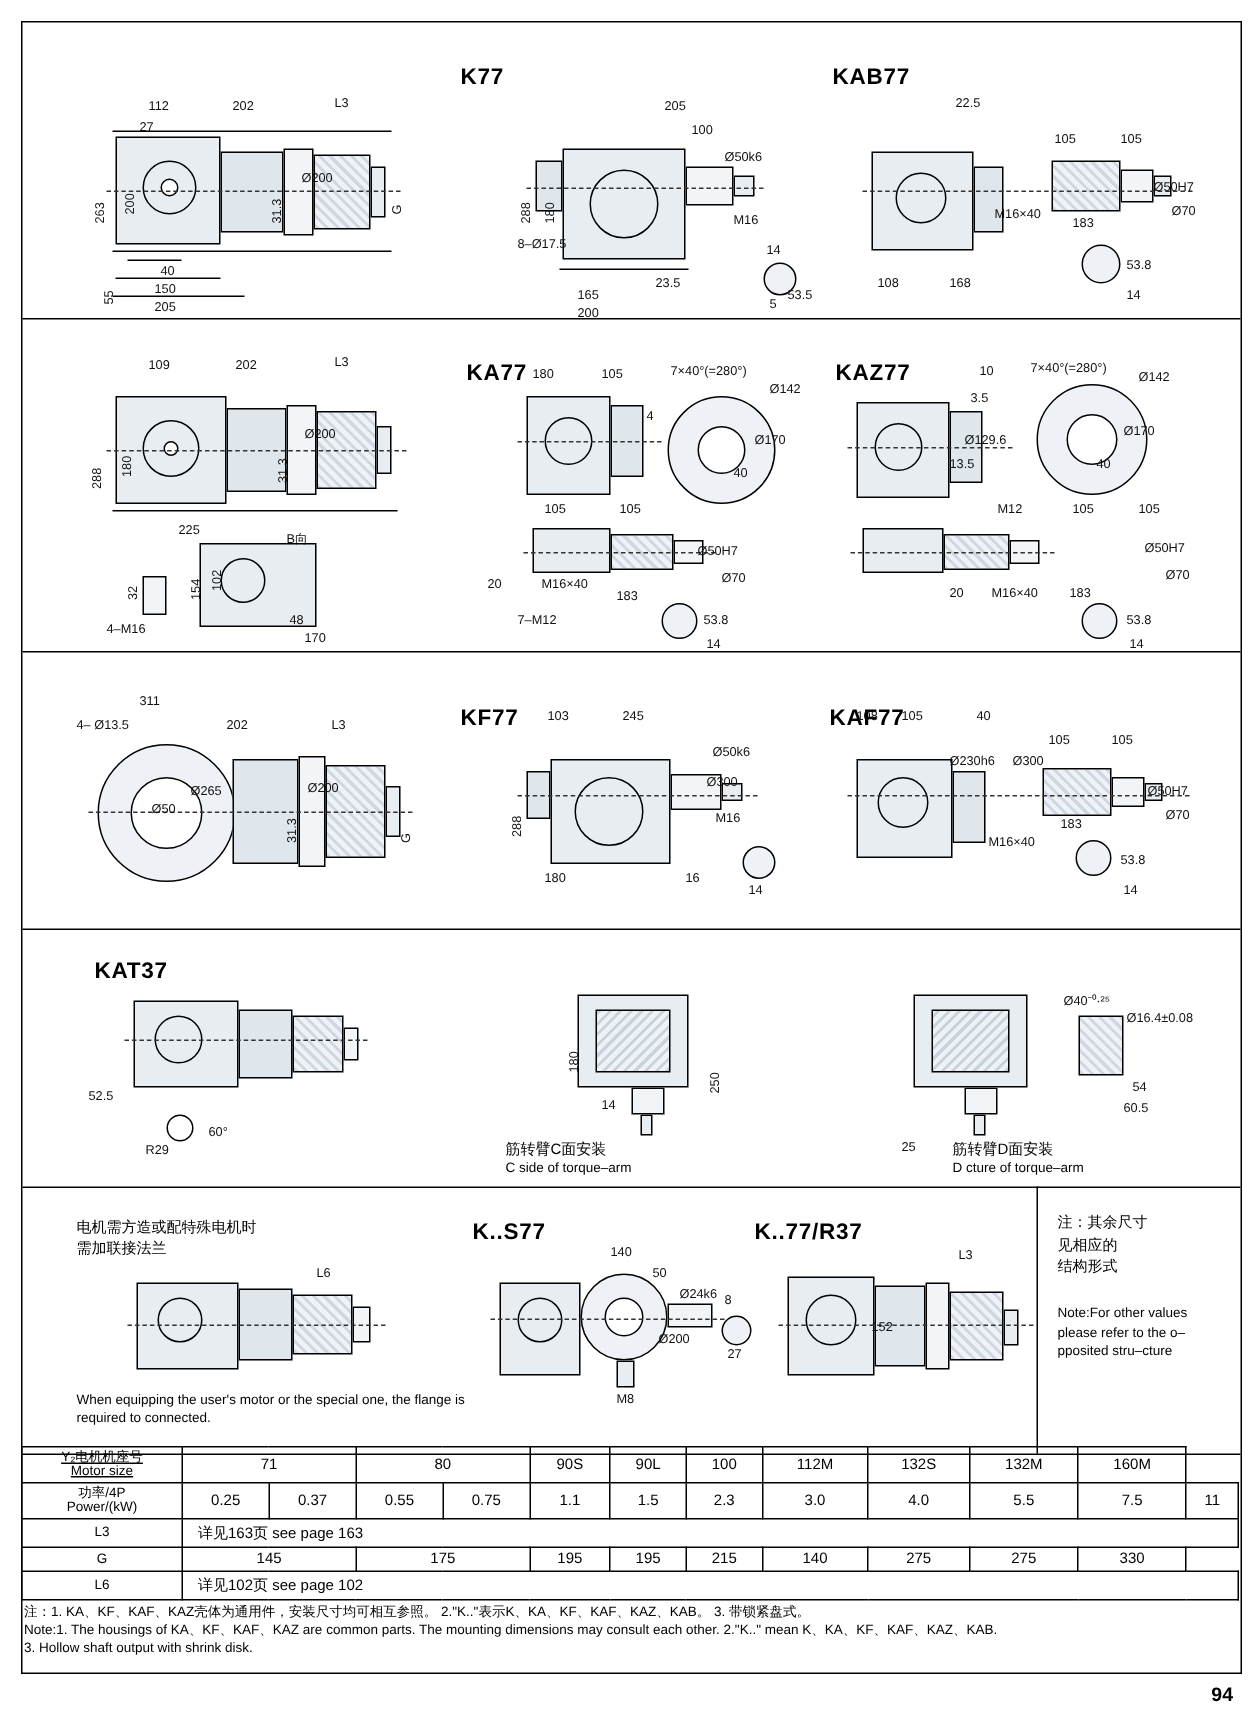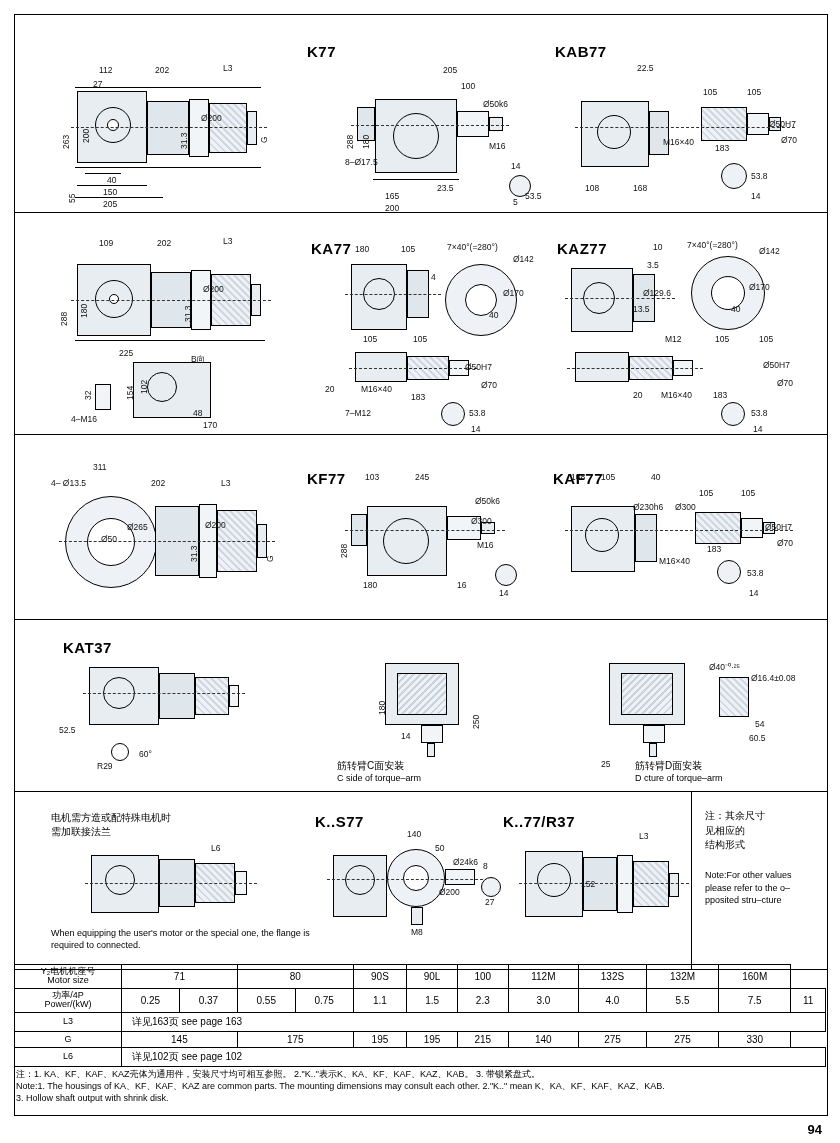--- a/index.html
+++ b/index.html
@@ -393,21 +393,21 @@
 见相应的
 结构形式</div>
       <div class="en" style="left:690px;top:78px;width:112px;white-space:normal;line-height:1.4;">Note:For other values please refer to the o–pposited stru–cture</div>
     </div>
 
   </div>
 
   <table class="tbl">
     <tbody>
       <tr>
-        <td class="lbl" style="width:104px;">
+        <td class="lbl" style="width:104px;text-decoration:underline;">
           <div>Y₂电机机座号</div>
           <div>Motor size</div>
         </td>
         <td colspan="2">71</td>
         <td colspan="2">80</td>
         <td>90S</td>
         <td>90L</td>
         <td>100</td>
         <td>112M</td>
         <td>132S</td>

